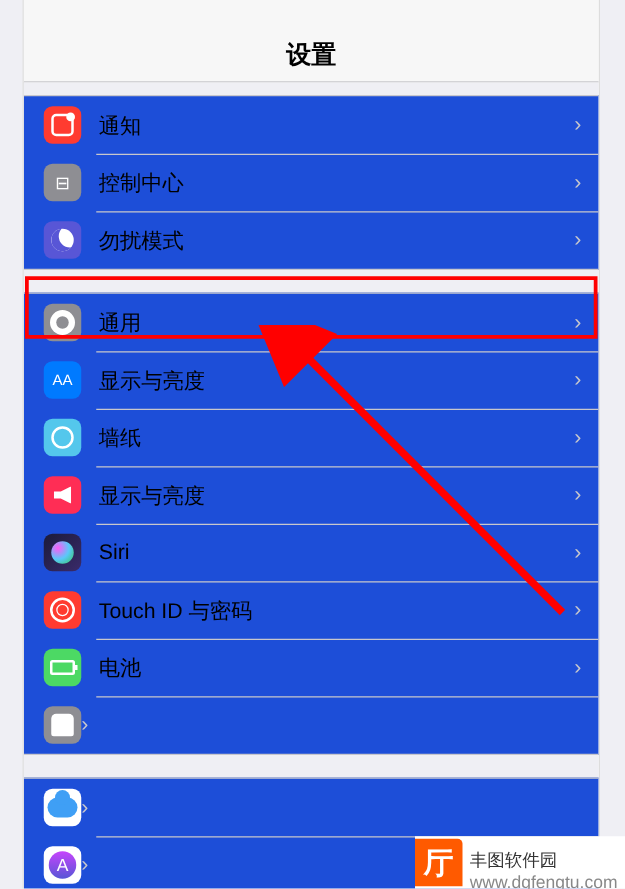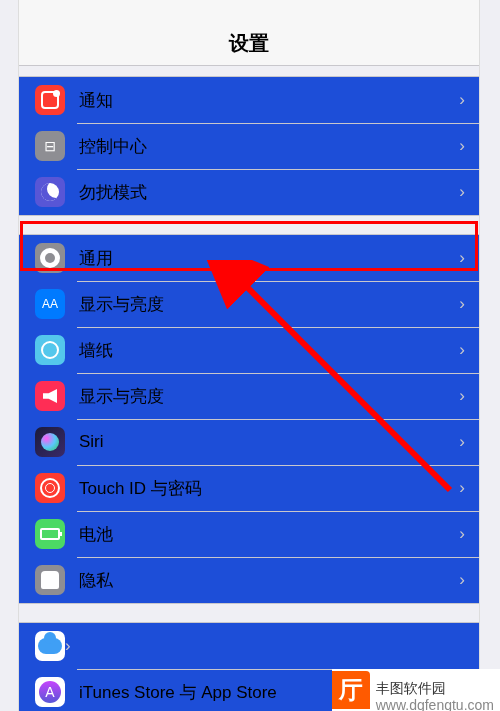--- a/index.html
+++ b/index.html
@@ -251,37 +251,35 @@
         <div class="icon-box ic-battery">
             <div class="batt"></div>
           </div>
         <div class="row-label">电池</div>
         <div class="chevron">›</div>
       </div>
       <div class="row">
         <div class="icon-box ic-privacy">
             <div class="hand"></div>
           </div>
-        <div class="row-label">隐私</div>
         <div class="chevron">›</div>
       </div>
     </div>
 
     <div class="group">
       <div class="row">
         <div class="icon-box ic-icloud">
             <div class="cloud-shape"></div>
           </div>
         <div class="chevron">›</div>
       </div>
       <div class="row">
         <div class="icon-box ic-itunes">
             <div class="itunes-circle">A</div>
           </div>
-        <div class="row-label">iTunes Store 与 App Store</div>
         <div class="chevron">›</div>
       </div>
     </div>
 
   </div>
 </div>
 
 <div class="highlight-box"></div>
 
 <svg class="arrow-svg" width="280" height="260">

